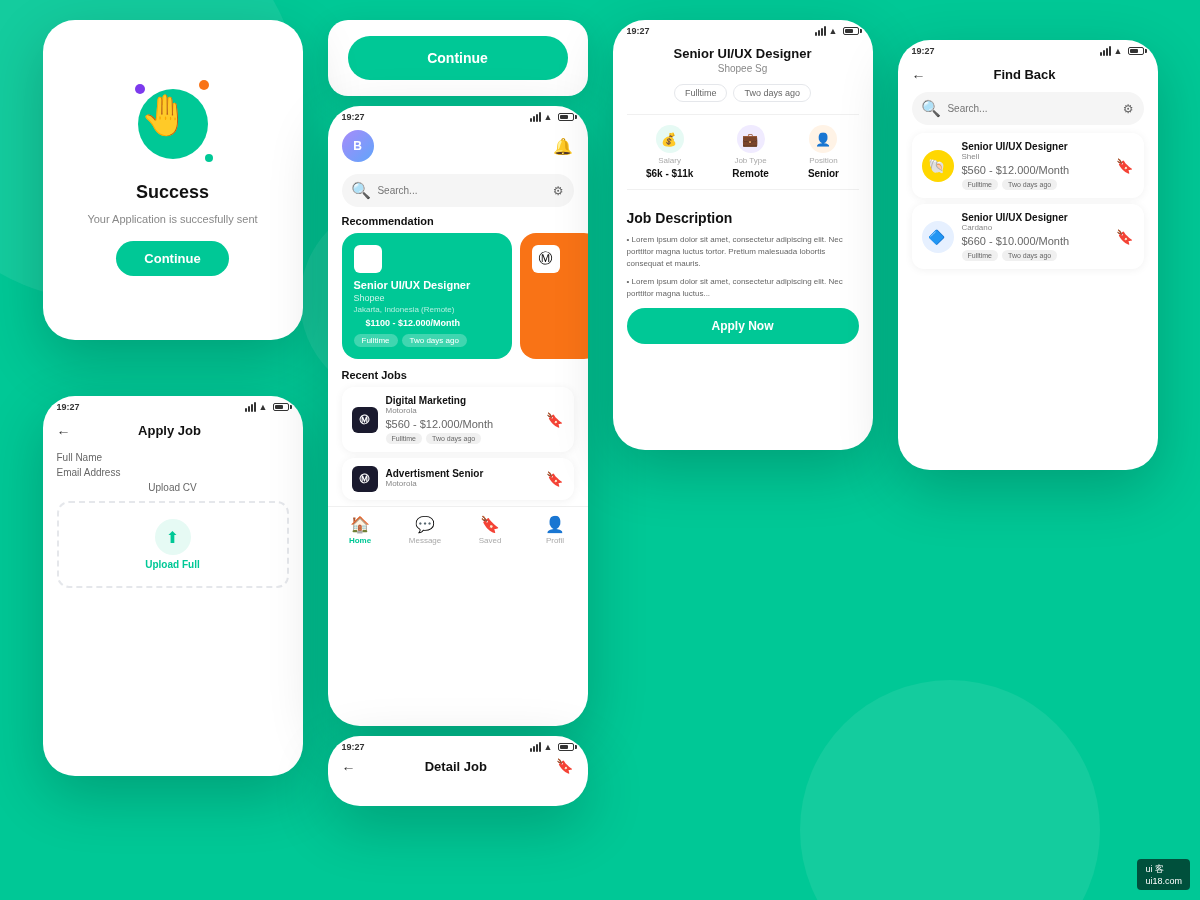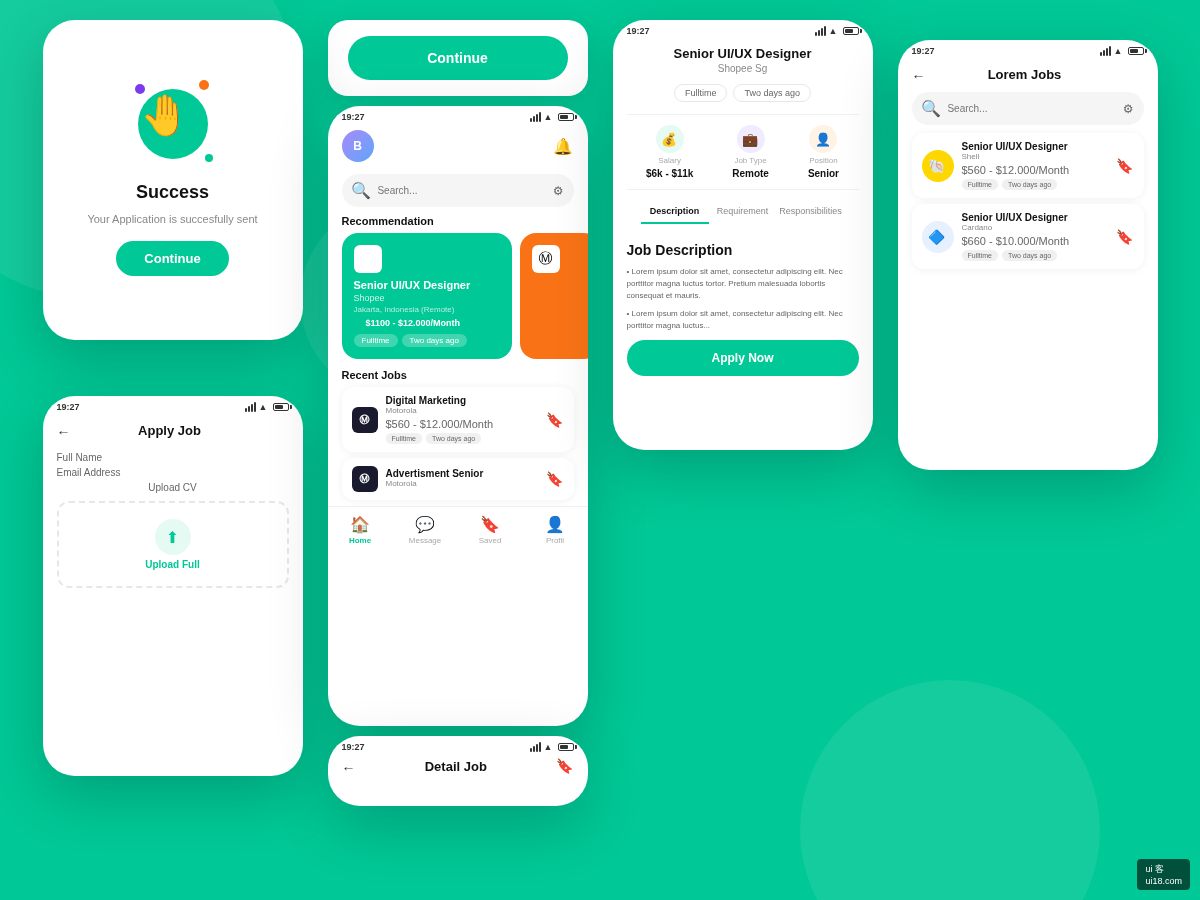--- a/index.html
+++ b/index.html
@@ -815,25 +815,20 @@
             <span class="stat-label">Job Type</span>
             <span class="stat-value">Remote</span>
           </div>
           <div class="stat-item">
             <div class="stat-icon-circle bg-orange-light">👤</div>
             <span class="stat-label">Position</span>
             <span class="stat-value">Senior</span>
           </div>
         </div>
 
-        <div class="tab-row">
-          <button class="tab-btn active">Description</button>
-          <button class="tab-btn">Requirement</button>
-          <button class="tab-btn">Responsibilities</button>
-        </div>
       </div>
 
       <div class="job-desc-title">Job Description</div>
       <div class="job-desc-text">
         <span>• </span><span>Lorem ipsum dolor sit amet, consectetur adipiscing elit. Nec porttitor magna luctus tortor. Pretium malesuada lobortis consequat et mauris.</span>
       </div>
       <div class="job-desc-text">
         <span>• </span><span>Lorem ipsum dolor sit amet, consectetur adipiscing elit. Nec porttitor magna luctus...</span>
       </div>
 
@@ -854,21 +849,21 @@
           </div>
           <span class="wifi-icon">▲</span>
           <div class="battery-icon">
               <div class="battery-fill"></div>
             </div>
         </div>
       </div>
 
       <div class="phone-header">
         <span class="back-arrow">←</span>
-        <span class="screen-title">Lorem Jobs</span>
+        <span class="screen-title">Find Back</span>
         <span style="width:20px"></span>
       </div>
 
       <div class="search-bar">
         <span>🔍</span>
         <input type="text" placeholder="Search..." style="">
         <button class="filter-btn">⚙</button>
       </div>
 
       <div class="job-list">

